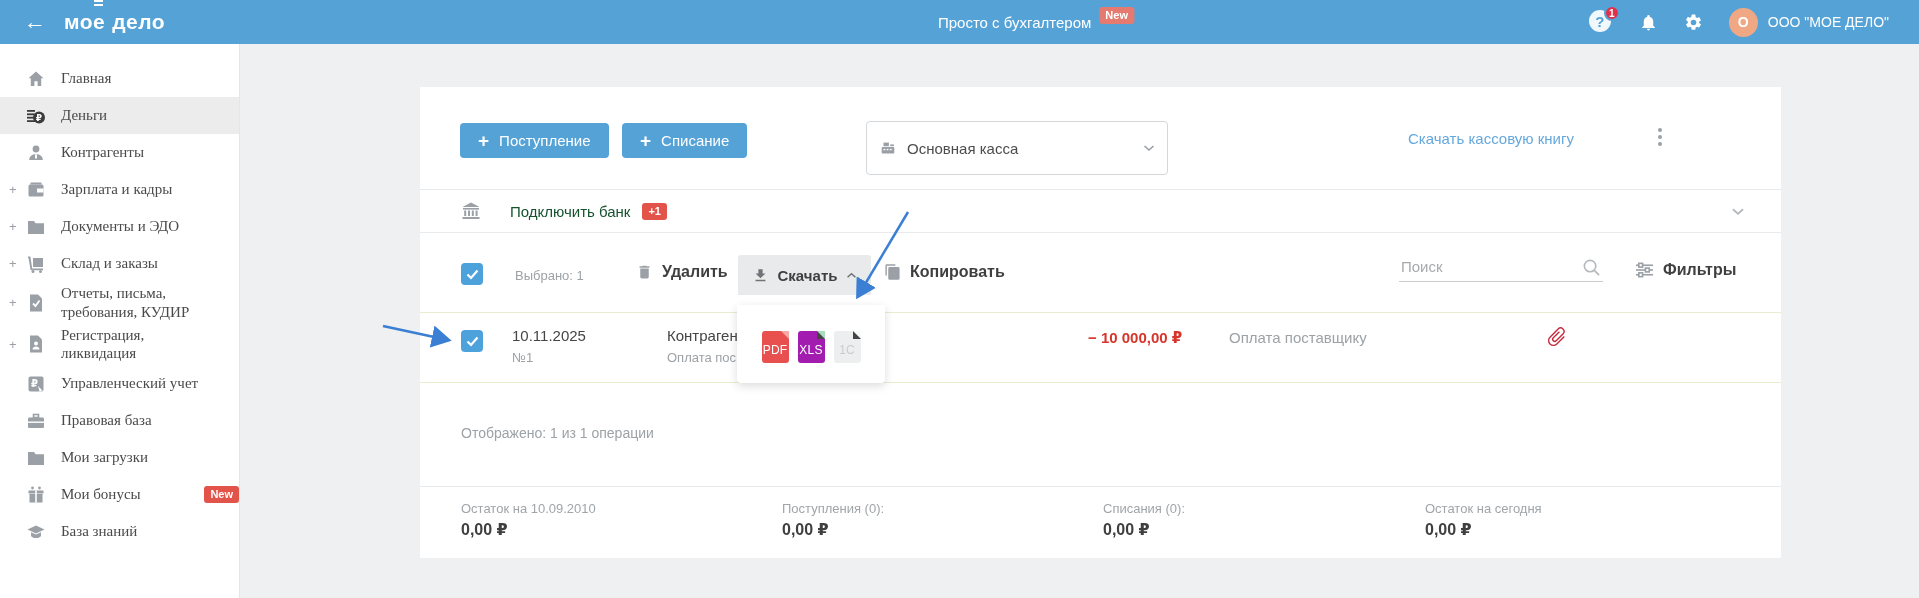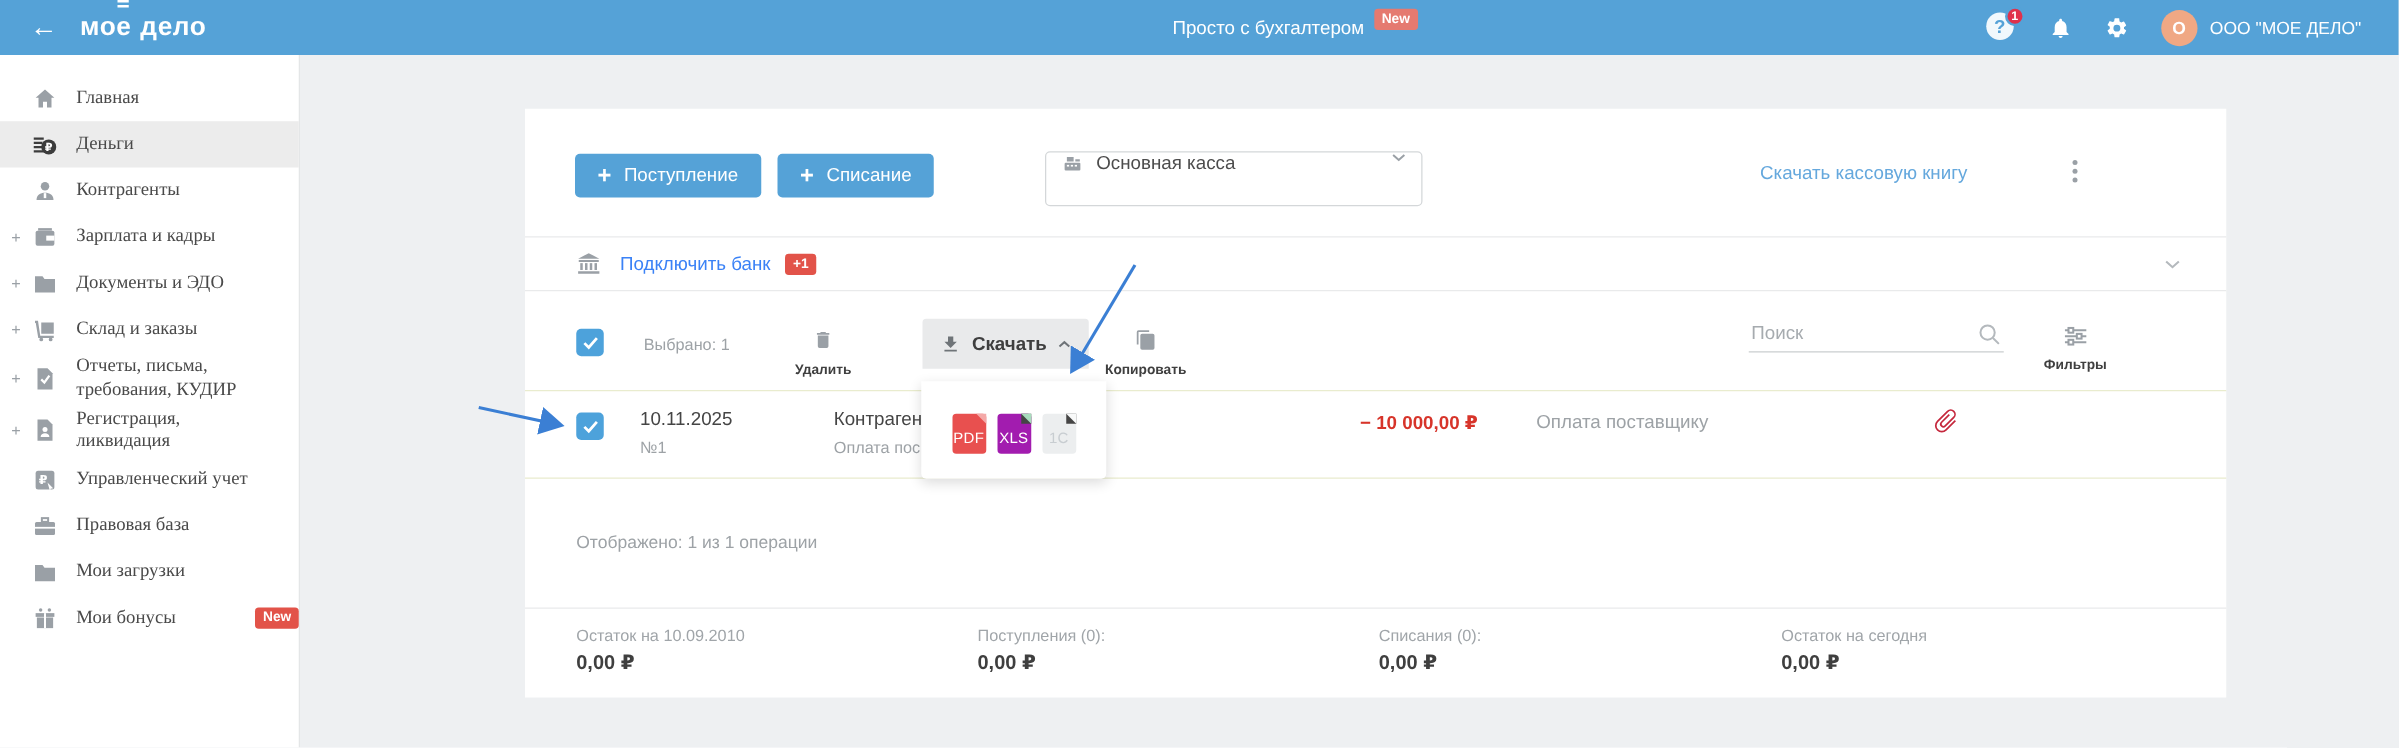--- a/index.html
+++ b/index.html
@@ -42,36 +42,36 @@
   .content { position:relative; flex:1; background:#eef0f2;padding-left:44px; }
 
   
   .card { position:absolute; left:180px; top:43px; width:1361px; height:471px; background:#fff; }
   .sec { position:absolute; left:0; right:0; }
   .toolbar-row { top:0; height:103px; border-bottom:1px solid #e9eaeb; }
   .btn { position:absolute; top:36px; height:35px; background:#55a2d7; color:#fff; border:none; border-radius:4px; font-size:15px; font-family:inherit; display:flex; align-items:center; gap:10px; padding:0 18px; cursor:pointer; }
   .btn .plus::before { content:"+"; font-size:19px; font-weight:bold; line-height:1; }
   .btn-income { left:40px; }
   .btn-expense { left:202px; }
-  .cashbox { position:absolute; left:416px; top:34px; width:302px; height:44px; border:1px solid #d4d7d9; border-radius:4px; display:flex; align-items:flex-start; padding:0 12px; cursor:pointer; background:#fff; }
+  .cashbox { position:absolute; left:446px; top:34px; width:302px; height:54px; border:1px solid #d4d7d9; border-radius:4px; display:flex; align-items:center; padding:0 12px; cursor:pointer; background:#fff; }
   .cashbox-label { font-size:15px; color:#4c4c4c; margin-left:10px; }
   .cashbox .chev { margin-left:auto; }
   .book-link { position:absolute; left:988px; top:43px; font-size:15px; color:#65a8dd; text-decoration:none; cursor:pointer; }
   .kebab { position:absolute; left:1238px; top:48px; width:4px; height:4px; border-radius:50%; background:#9aa0a6; box-shadow:0 -7px 0 #9aa0a6,0 7px 0 #9aa0a6; cursor:pointer; }
 
   .bank-row { top:103px; height:43px; border-bottom:1px solid #e9eaeb; display:flex; align-items:center; padding-left:41px; }
-  .bank-label { font-size:15px; color:#3b82f6; margin-left:15px; }
+  .bank-label { font-size:15px; color:#14532d; margin-left:29px; }
   .mini-badge { background:#e25349; color:#fff; font-size:11px; font-weight:bold; padding:2px 6px 3px; border-radius:3px; margin-left:12px; }
   .bank-chev { position:absolute; right:36px; }
 
   .sel-row { top:146px; height:79px; }
   .checkbox { position:absolute; width:22px; height:22px; border-radius:4px; background:#4da2db; display:flex; align-items:center; justify-content:center; cursor:pointer; }
   .cb-sel { left:41px; top:30px; }
   .sel-count { position:absolute; left:95px; top:35px; font-size:13px; color:#9da2a6; }
-  .tool-group { position:absolute; display:flex; align-items:center; gap:9px; cursor:pointer; color:#3f3f3f; font-size:11px; font-weight:bold;flex-direction:column; }
+  .tool-group { position:absolute; display:flex; align-items:center; gap:9px; cursor:pointer; color:#3f3f3f; font-size:16px; font-weight:bold; }
   .tg-delete { left:216px; top:30px; }
   .tg-copy { left:464px; top:30px; }
   .download-btn { position:absolute; left:318px; top:22px; width:133px; height:40px; background:#e9eaeb; border:none; border-radius:3px 3px 0 0; display:flex; align-items:center; justify-content:center; gap:9px; font-family:inherit; font-size:15px; font-weight:bold; color:#3f3f3f; cursor:pointer; }
   .search-wrap { position:absolute; left:979px; top:22px; width:204px; }
   .search-input { width:100%; border:none; border-bottom:1px solid #caced0; outline:none; font-family:inherit; font-size:15px; color:#4c4c4c; padding:3px 28px 6px 2px; background:transparent; }
   .search-input::placeholder { color:#a6abaf; }
   .search-icon { position:absolute; right:2px; top:3px; cursor:pointer; }
   .tg-filters { left:1215px; top:28px; font-weight:bold; }
 
   .op-row { top:225px; height:71px; border-top:1px solid #e9ecce; border-bottom:1px solid #e9ecce; cursor:pointer; }
@@ -258,20 +258,29 @@
           <svg width="20" height="20" viewBox="0 0 20 20" fill="currentColor">
             <rect x="3.5" y="9" width="13" height="8.5"></rect>
             <rect x="2.5" y="5.5" width="15" height="3"></rect>
             <rect x="9.2" y="5.5" width="1.6" height="12" fill="#fff"></rect>
             <circle cx="6.5" cy="3" r="1.4"></circle>
             <circle cx="13.5" cy="3" r="1.4"></circle>
           </svg>
         </span>
       <span class="s-label">Мои бонусы</span>
       <span class="s-badge">New</span>
+    </div>
+    <div class="s-item">
+      <span class="s-icon">
+          <svg width="20" height="20" viewBox="0 0 20 20" fill="currentColor">
+            <polygon points="10,3.5 18.5,7.5 10,11.5 1.5,7.5"></polygon>
+            <path d="M5 10.2v3.3c0 1.4 2.2 2.6 5 2.6s5-1.2 5-2.6v-3.3l-5 2.3z"></path>
+          </svg>
+        </span>
+      <span class="s-label">База знаний</span>
     </div>
   </nav>
 
   <div class="content">
     <div class="card">
 
       <div class="sec toolbar-row">
         <button class="btn btn-income">
             <span class="plus"></span>
             <span>Поступление</span>

